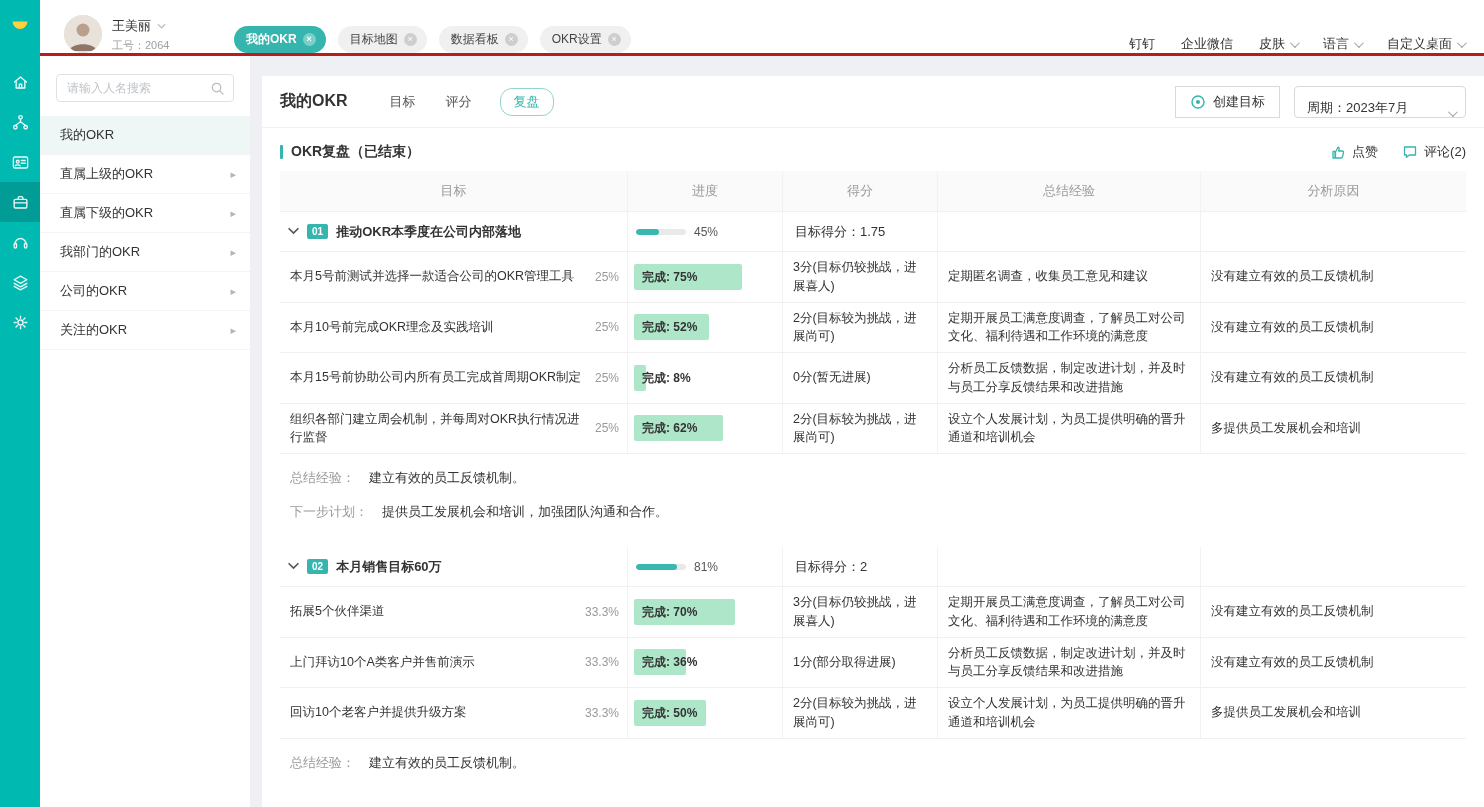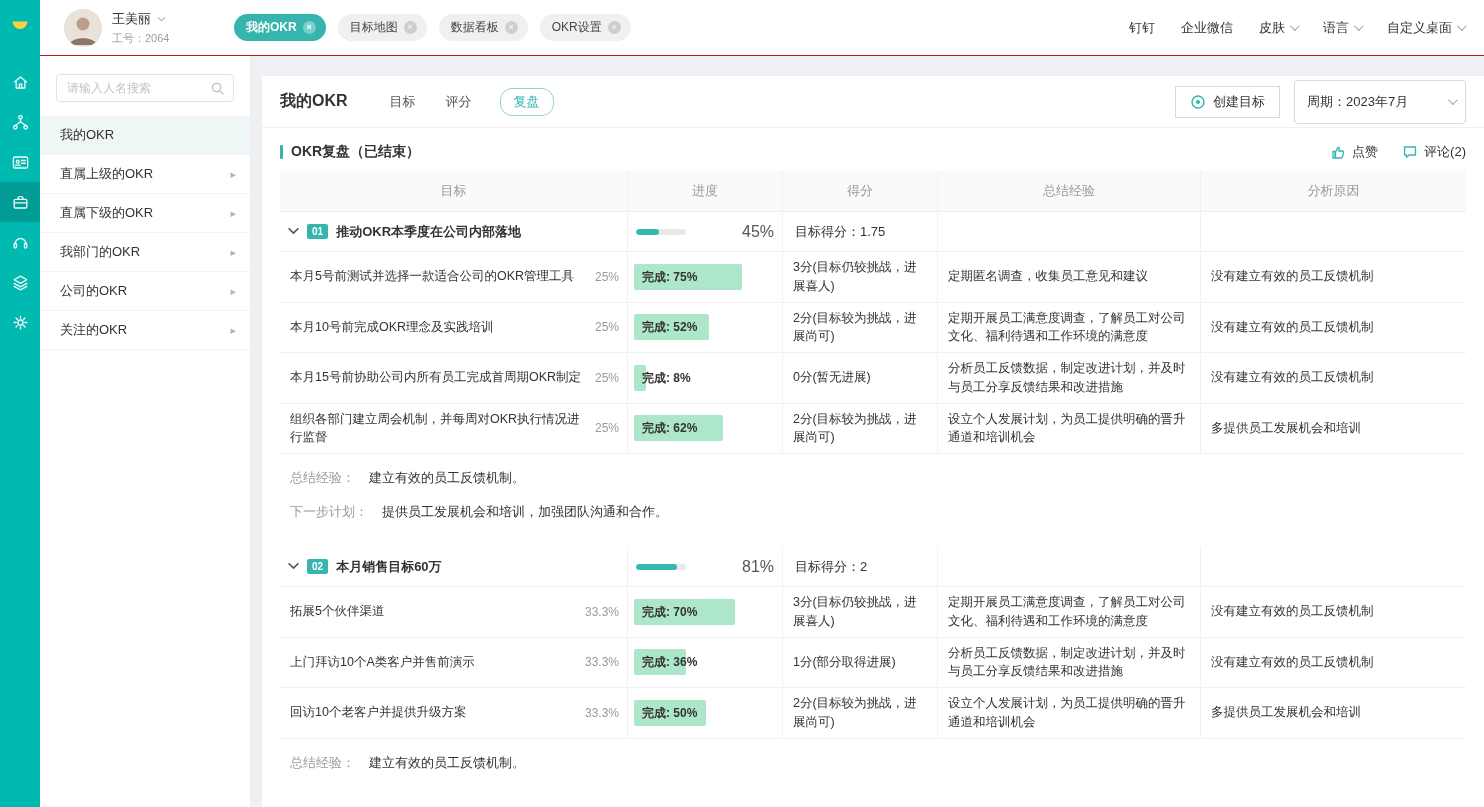--- a/index.html
+++ b/index.html
@@ -11,21 +11,21 @@
   }
   
   .rail { width:40px; background:#00b9b0; display:flex; flex-direction:column; flex-shrink:0; }
   .rail .logo { height:48px; display:flex; align-items:center; justify-content:center; cursor:pointer; }
   .rail .spacer { height:14px; }
   .rail-item { height:40px; display:flex; align-items:center; justify-content:center; cursor:pointer; }
   .rail-item svg { opacity:.92; }
   .rail-item.active { background:#009c95; }
   
   .right-col { flex:1; display:flex; flex-direction:column; min-width:0; }
-  .topbar { height:56px; background:#fff; border-bottom:1px solid #b91c1c; display:flex; align-items:center; padding:0 20px 0 24px; flex-shrink:0; }
+  .topbar { height:56px; background:#fff; border-bottom:3px solid #b91c1c; display:flex; align-items:flex-end; padding:0 20px 0 24px; flex-shrink:0; }
   .avatar { width:38px; height:38px; border-radius:50%; overflow:hidden; flex-shrink:0; background:#e9e4df; }
   .user-meta { margin-left:10px; width:104px; }
   .user-name-line { display:flex; align-items:center; gap:6px; font-size:13px; color:#333; cursor:pointer; }
   .user-id { font-size:11px; color:#9aa0a6; margin-top:3px; }
   .pills { display:flex; gap:12px; margin-left:18px; }
   .pill { display:flex; align-items:center; gap:6px; background:#f0f0f0; color:#444; border-radius:14px; padding:5px 10px 5px 12px; font-size:12px; cursor:pointer; }
   .pill .close { width:13px; height:13px; border-radius:50%; background:rgba(0,0,0,.14); color:#fff; font-size:9px; line-height:13px; text-align:center; cursor:pointer; }
   .pill.active { background:#35b5ae; color:#fff; font-weight:bold; }
   .pill.active .close { background:rgba(255,255,255,.35); }
   .topbar-menu { margin-left:auto; display:flex; align-items:center; gap:26px; }
@@ -43,42 +43,42 @@
   .menu-item.active { background:#eef6f6; }
   
   .main-card { flex:1; background:#fff; margin:20px 0 0 12px; min-width:0; display:flex; flex-direction:column; overflow:hidden; }
   .main-header { height:52px; display:flex; align-items:center; padding:0 18px; border-bottom:1px solid #f0f0f0; flex-shrink:0; }
   .main-title { font-size:16px; font-weight:bold; color:#333; }
   .main-tabs { display:flex; align-items:center; gap:26px; margin-left:40px; }
   .mtab { font-size:13px; color:#555; cursor:pointer; padding:5px 2px; }
   .mtab.active { color:#35b5ae; border:1px solid #8fd6d1; border-radius:12px; padding:4px 13px; }
   .main-header-right { margin-left:auto; display:flex; align-items:center; gap:14px; }
   .btn-create { display:flex; align-items:center; gap:7px; border:1px solid #d9d9d9; border-radius:0; height:32px; padding:0 14px; font-size:13px; color:#333; background:#fff; cursor:pointer; }
-  .period-select { display:flex; align-items:center; justify-content:space-between; border:1px solid #d9d9d9; border-radius:4px; height:44px; width:172px; padding:0 10px 0 12px; font-size:13px; color:#333; cursor:pointer; }
+  .period-select { display:flex; align-items:flex-end; justify-content:space-between; border:1px solid #d9d9d9; border-radius:4px; height:32px; width:172px; padding:0 10px 0 12px; font-size:13px; color:#333; cursor:pointer; }
   .section-row { display:flex; align-items:center; margin:15px 18px 10px; }
   .section-bar { width:3px; height:14px; background:#35b5ae; border-radius:1px; margin-right:8px; }
   .section-title { font-size:14px; font-weight:bold; color:#333; }
   .section-actions { margin-left:auto; display:flex; align-items:center; gap:24px; }
   .sec-act { display:flex; align-items:center; gap:6px; font-size:13px; color:#333; cursor:pointer; }
   
   .okr-table { margin:0 18px 20px; --cols:348px 155px 155px 263px 1fr; overflow-y:auto; }
   .trow { display:grid; grid-template-columns:var(--cols); border-bottom:1px solid #f0f0f0; }
   .trow > .cell { border-right:1px solid #f2f2f2; display:flex; align-items:center; min-height:39px; }
   .trow > .cell:last-child { border-right:0; }
   .thead { background:#fafafa; }
   .thead .cell { justify-content:center; color:#9a9a9a; font-size:13px; min-height:40px; }
   .group-row { min-height:40px; }
   .group-obj { gap:8px; padding-left:8px; }
   .chev { display:flex; align-items:center; cursor:pointer; }
   .badge { background:#35b5ae; color:#fff; font-size:10px; font-weight:bold; border-radius:2px; padding:2px 5px; line-height:11px; }
   .group-title { font-size:13px; font-weight:bold; color:#333; }
   .group-prog { padding-left:8px; gap:8px; }
   .track { width:50px; height:6px; background:#e9e9e9; border-radius:3px; overflow:hidden; display:inline-block; }
   .tfill { display:block; height:100%; background:#38b6b0; border-radius:3px; }
-  .pct { font-size:16px; color:#555;margin-left:48px; }
+  .pct { font-size:12px; color:#555; }
   .group-score { padding-left:12px; font-size:13px; color:#333; }
   .c-obj { justify-content:space-between; padding:6px 8px 6px 10px; }
   .obj-text { font-size:12.5px; color:#333; line-height:1.5; padding-right:10px; }
   .obj-weight { font-size:12px; color:#999; flex-shrink:0; }
   .c-prog { padding:6px 4px 6px 6px; }
   .done-block { position:relative; width:153px; height:26px; }
   .done-fill { position:absolute; left:0; top:0; bottom:0; background:#ade6c9; border-radius:2px; }
   .done-label { position:relative; display:block; padding-left:8px; font-size:12px; font-weight:bold; color:#333; line-height:26px; white-space:nowrap; }
   .c-score, .c-eval, .c-reason { padding:6px 10px; font-size:12.5px; color:#333; line-height:1.5; }
   .summary-row { display:flex; padding:15px 0 0 10px; font-size:13px; }

